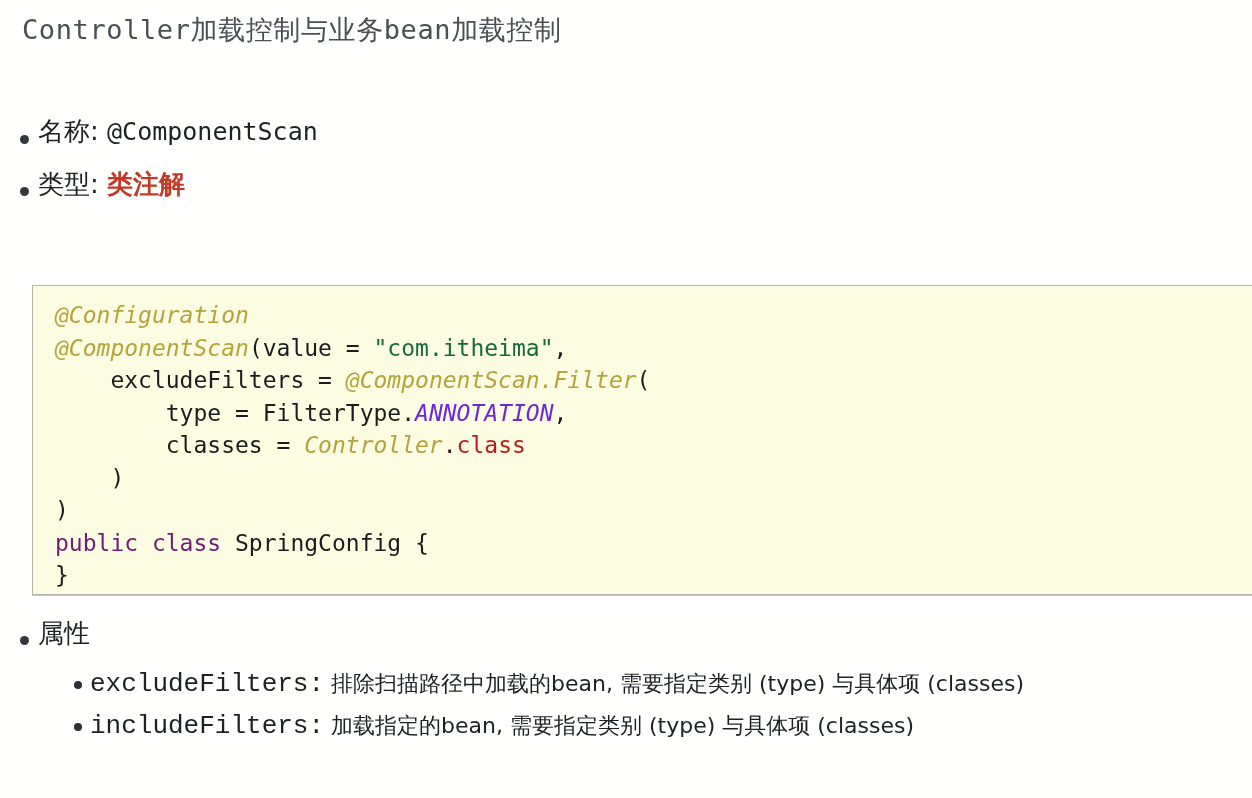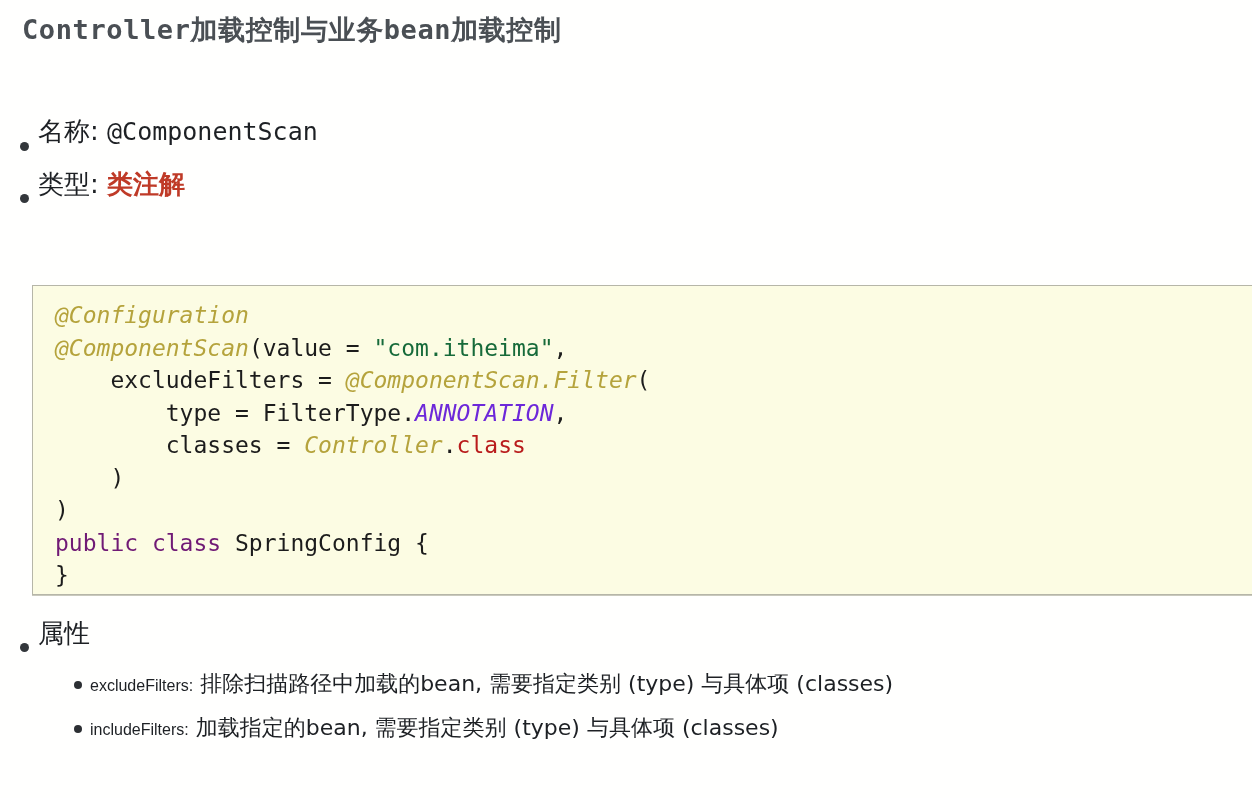--- a/index.html
+++ b/index.html
@@ -21,36 +21,36 @@
     background: #fffffe;
   }
 
   
   .slide-title {
     position: absolute;
     left: 22px;
     top: 12px;
     font-family: "DejaVu Sans Mono", "Liberation Mono", monospace;
     font-size: 27px;
-    font-weight: bold;
+    font-weight: normal;
     letter-spacing: 0.6px;
     color: #4a4f54;
     white-space: nowrap;
   }
 
   
   .bullet-list {
     position: absolute;
     left: 20px;
     top: 112px;
     width: 1210px;
   }
   .bullet-row {
     display: flex;
-    align-items: flex-end;
+    align-items: center;
     margin-bottom: 14px;
   }
   .dot {
     flex: 0 0 auto;
     width: 9px;
     height: 9px;
     border-radius: 50%;
     background: #33373b;
     margin-top: 15px;
     margin-right: 9px;
@@ -127,22 +127,22 @@
     margin-top: 15px;
     margin-right: 8px;
   }
   .sub-text {
     font-size: 22px;
     line-height: 36px;
     color: #1d2024;
     white-space: nowrap;
   }
   .sub-text .mono {
-    font-family: Liberation Sans, sans-serif;
-    font-size: 16px;
+    font-family: Liberation Mono, monospace;
+    font-size: 26px;
   }
 </style>
 </head>
 <body>
 
 <div class="page">
 
   <div class="slide-title">Controller加载控制与业务bean加载控制</div>
 
   <div class="bullet-list">

